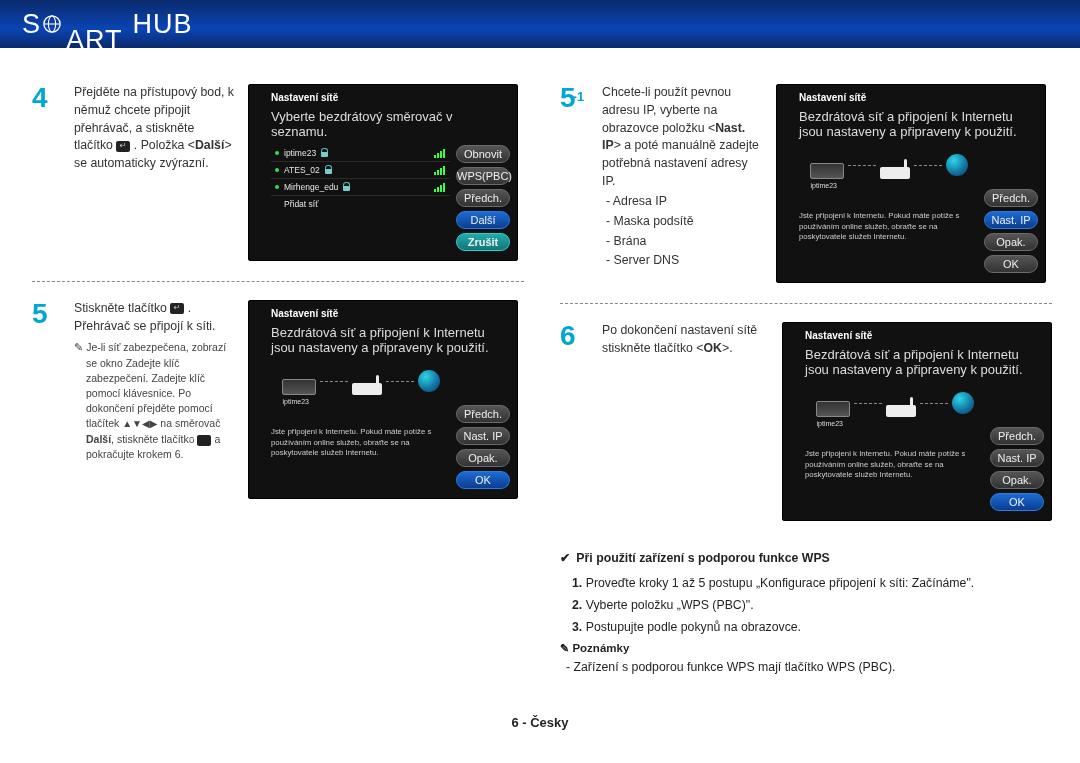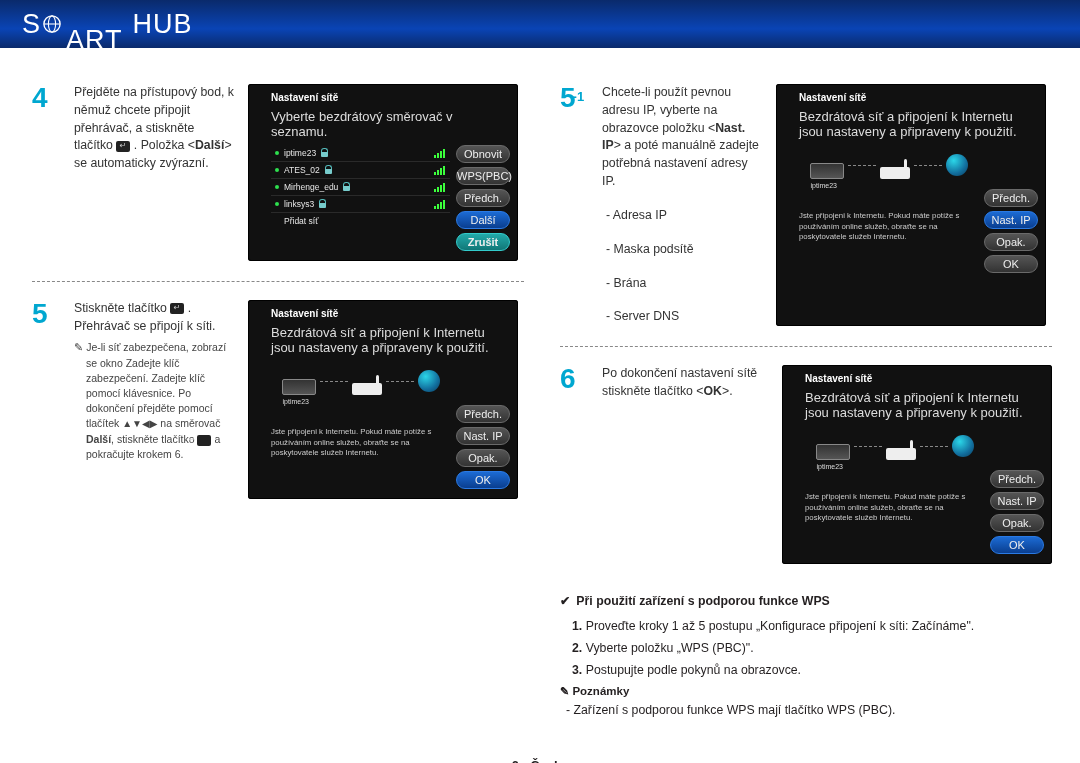--- a/index.html
+++ b/index.html
@@ -211,21 +211,21 @@
   .ol .li-num { font-weight: 700; }
   .notes-title { font-weight: 700; font-size: 11.5px; margin-top: 3px; }
   .pen { font-size: 11px; }
   .footer {
     text-align: center;
     font-size: 13px;
     font-weight: 700;
     margin-top: 38px;
   }
   .arrows { font-size: 10px; }
-  .bulleted { padding-left: 10px; text-indent: -6px; font-size: 12.3px; margin-top: 16px; }
+  .bulleted { padding-left: 10px; text-indent: -6px; font-size: 12.3px; margin-top: 2px; }
 </style>
 </head>
 <body>
 
 <div class="header">
   <div class="header-logo">
     <span>S</span>
     <svg class="globe-icon" viewBox="0 0 20 20">
       <circle cx="10" cy="10" r="9" fill="none" stroke="#fff" stroke-width="1.5"></circle>
       <ellipse cx="10" cy="10" rx="4" ry="9" fill="none" stroke="#fff" stroke-width="1.2"></ellipse>
@@ -271,31 +271,20 @@
                 <span class="sig">
                   <span></span>
                   <span></span>
                   <span></span>
                   <span></span>
                 </span>
               </div>
             <div class="wifi-row">
                 <span class="dot-green"></span>
                 <span>Mirhenge_edu</span>
-                <span class="lock"></span>
-                <span class="sig">
-                  <span></span>
-                  <span></span>
-                  <span></span>
-                  <span></span>
-                </span>
-              </div>
-            <div class="wifi-row">
-                <span class="dot-green"></span>
-                <span>linksys3</span>
                 <span class="lock"></span>
                 <span class="sig">
                   <span></span>
                   <span></span>
                   <span></span>
                   <span></span>
                 </span>
               </div>
             <div class="wifi-row">
                 <span style="width:4px"></span>

